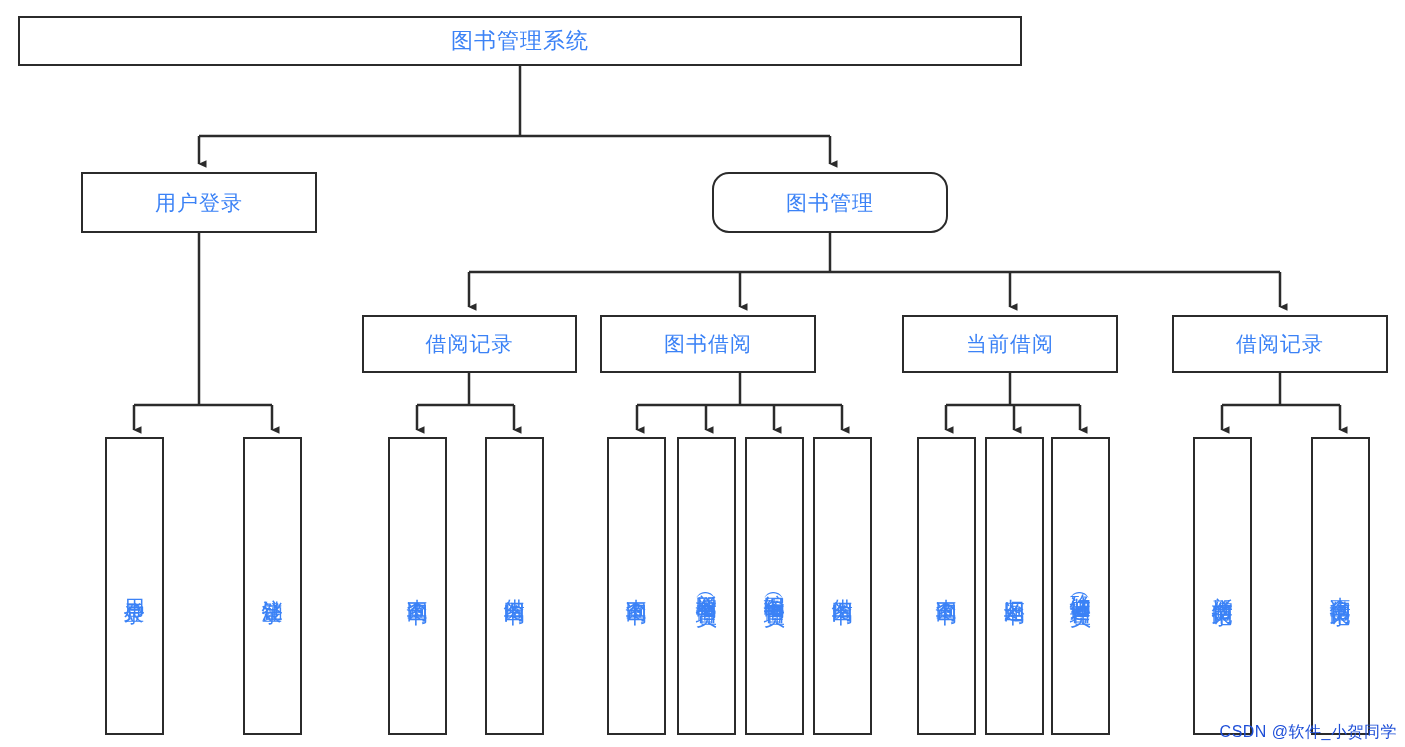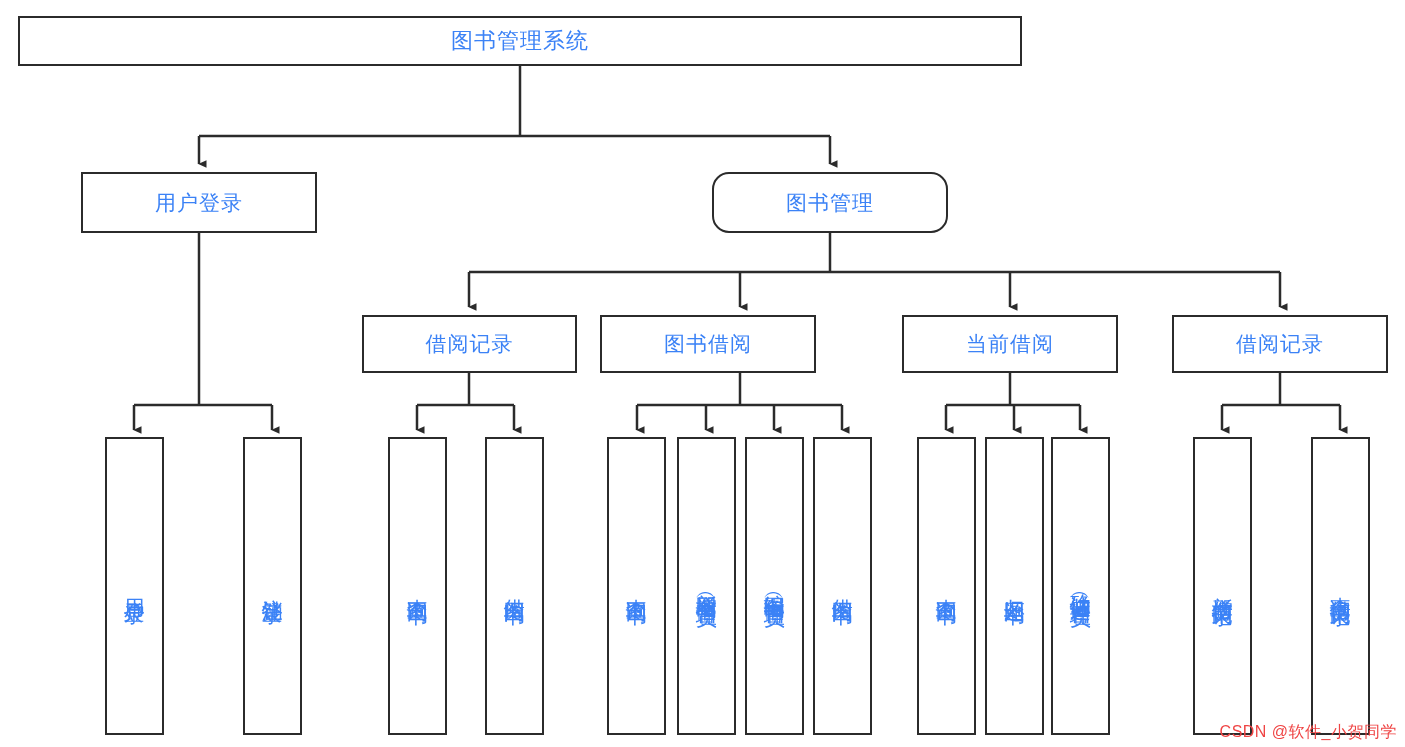--- a/index.html
+++ b/index.html
@@ -58,21 +58,21 @@
     line-height: 1.32;
     letter-spacing: 2px;
     max-height: 272px;
     text-align: center;
   }
   .watermark {
     position: absolute;
     right: 8px;
     bottom: 4px;
     font-size: 16px;
-    color: #ef4444;
+    color: #1d4ed8;
     letter-spacing: 0.5px;
     white-space: nowrap;
     user-select: none;
   }
 </style>
 </head>
 <body>
 
 <div id="diagram-root">
 

